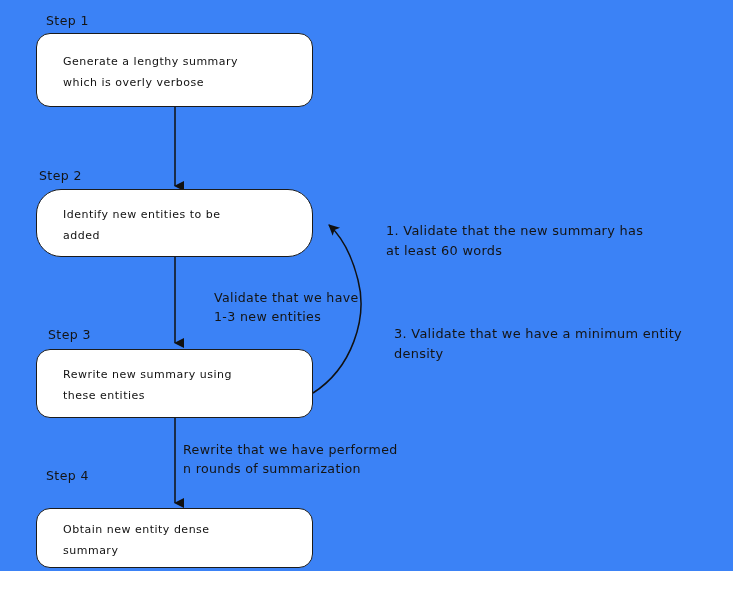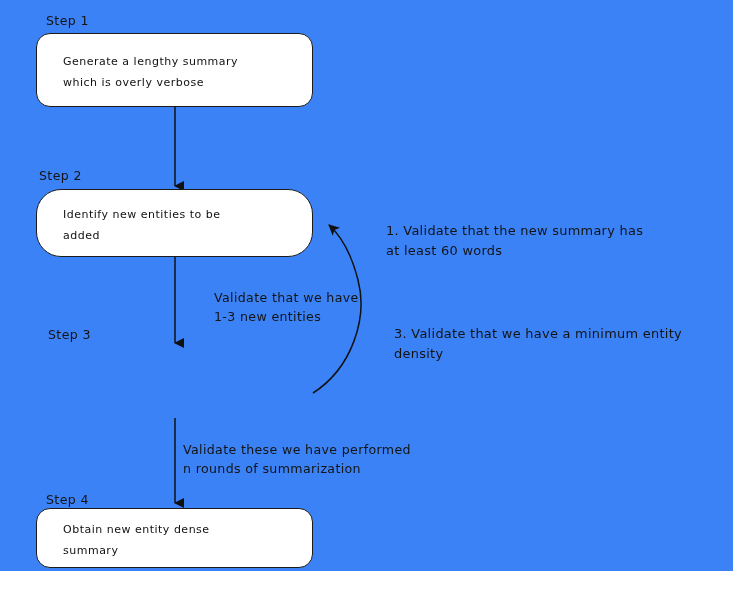--- a/index.html
+++ b/index.html
@@ -102,25 +102,29 @@
   <div class="step-label" style="left:39px; top:168px;">Step 2</div>
   <div class="node" style="left:36px; top:189px; width:277px; height:68px;border-radius:25px;">
     <div class="node-text" style="left:26px; top:14px;">Identify new entities to be
 added</div>
   </div>
 
   <div class="edge-label" style="left:180px; top:288px;margin-left:34px;">Validate that we have
 1-3 new entities</div>
 
   <div class="step-label" style="left:48px; top:327px;">Step 3</div>
+  <div class="node" style="left:36px; top:349px; width:277px; height:69px;">
+    <div class="node-text" style="left:26px; top:14px;">Rewrite new summary using
+these entities</div>
+  </div>
 
-  <div class="edge-label" style="left:183px; top:440px;">Validate these we have performed
+  <div class="edge-label" style="left:183px; top:440px;">Rewrite that we have performed
 n rounds of summarization</div>
 
-  <div class="step-label" style="left:46px; top:492px;text-align:center;">Step 4</div>
+  <div class="step-label" style="left:46px; top:468px;text-align:center;">Step 4</div>
   <div class="node" style="left:36px; top:508px; width:277px; height:60px;">
     <div class="node-text" style="left:26px; top:10px;">Obtain new entity dense
 summary</div>
   </div>
 
   <div class="validation-item" style="left:386px; top:221px;">1. Validate that the new summary has
 at least 60 words</div>
   <div class="validation-item" style="left:386px; top:324px;margin-left:8px;">3. Validate that we have a minimum entity
 density</div>
 

